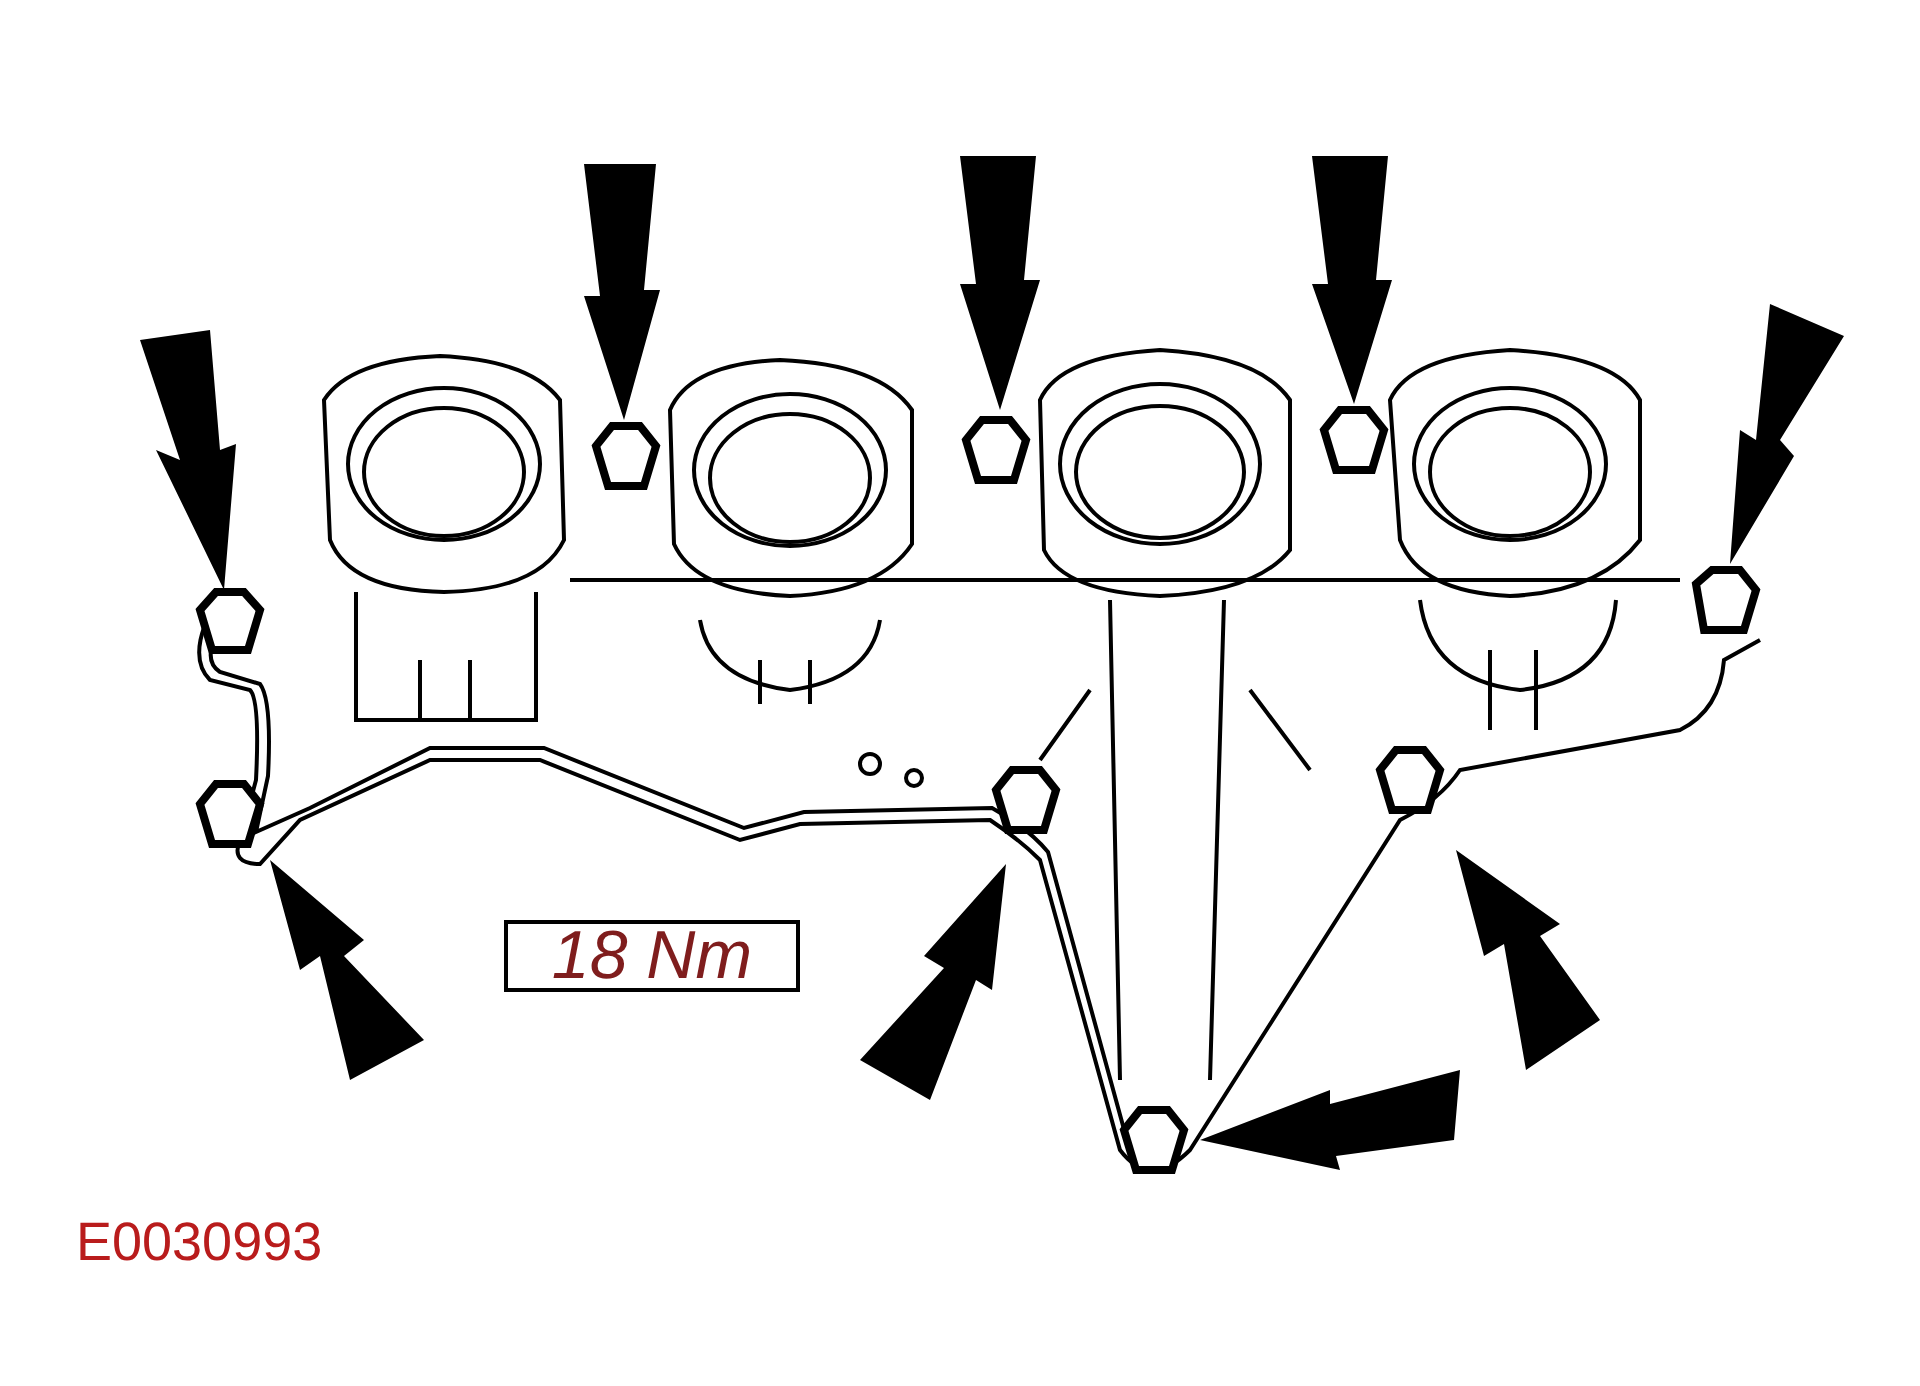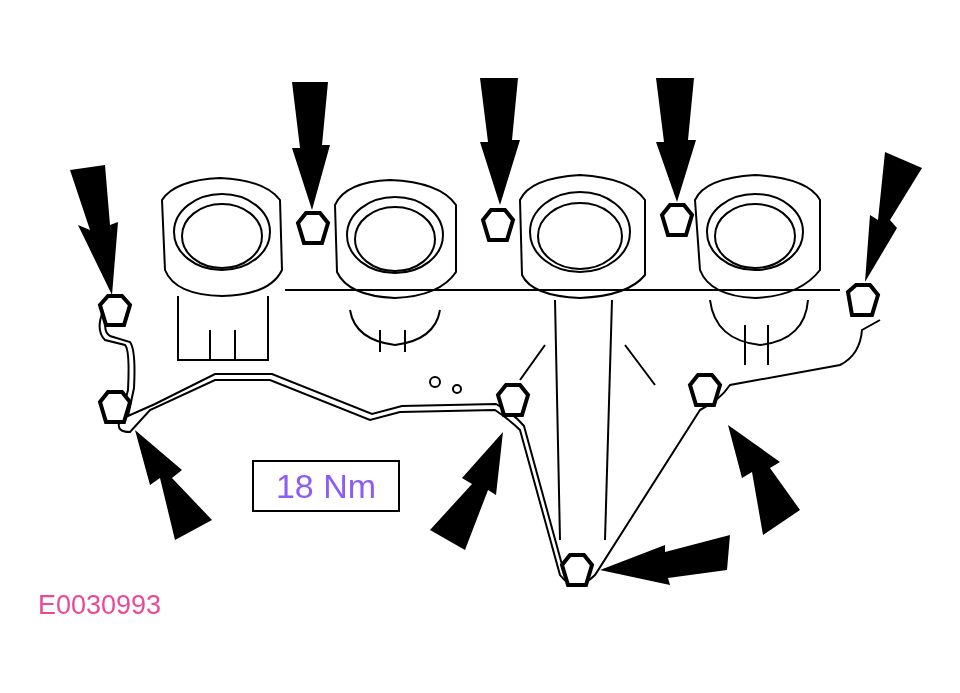--- a/index.html
+++ b/index.html
@@ -1,26 +1,26 @@
 <!DOCTYPE html>
 <html><head>
 <meta charset="utf-8">
 <style>
   html, body { margin: 0; padding: 0; background: #ffffff; }
   body { width: 960px; height: 693px; position: relative; overflow: hidden; font-family: "Liberation Sans", sans-serif; }
   #diagram { position: absolute; left: 0; top: 0; width: 960px; height: 693px; }
   .torque-box {
-    position: absolute; left: 252px; top: 460px; width: 148px; height: 52px;
+    position: absolute; left: 252px; top: 460px; width: 148px; height: 36px;
     border: 2px solid #000; box-sizing: border-box;
     display: flex; align-items: center; justify-content: center;
-    font-size: 34px; color: #8b5cf6; background: #fff;
+    font-size: 34px; color: #7f1d1d; background: #fff; font-style: italic;
   }
   .figure-id {
-    position: absolute; left: 38px; top: 590px;
-    font-size: 27px; color: #ec4899; letter-spacing: 0px;
+    position: absolute; left: 38px; top: 606px;
+    font-size: 27px; color: #b91c1c; letter-spacing: 0px;
   }
 </style>
 </head>
 <body>
 
 <svg id="diagram" viewBox="0 0 960 693" xmlns="http://www.w3.org/2000/svg">
   <g fill="none" stroke="#000" stroke-width="2">
 
     <path d="M112,300 C100,310 95,330 105,340 L125,345 Q130,350 128,390 L120,420 Q115,432 130,432 L150,410 L215,380 L270,380 L370,420 L400,412 L495,410 Q510,420 520,430 L560,575 Q575,595 595,575 L700,410 Q720,400 730,385 L840,365 Q860,355 862,330 L880,320"></path>
     <path d="M118,306 C106,316 101,330 110,336 L130,342 Q136,350 134,388 L128,416 L155,404 L215,374 L272,374 L372,414 L402,406 L496,404 Q514,414 524,426 L564,572"></path>

